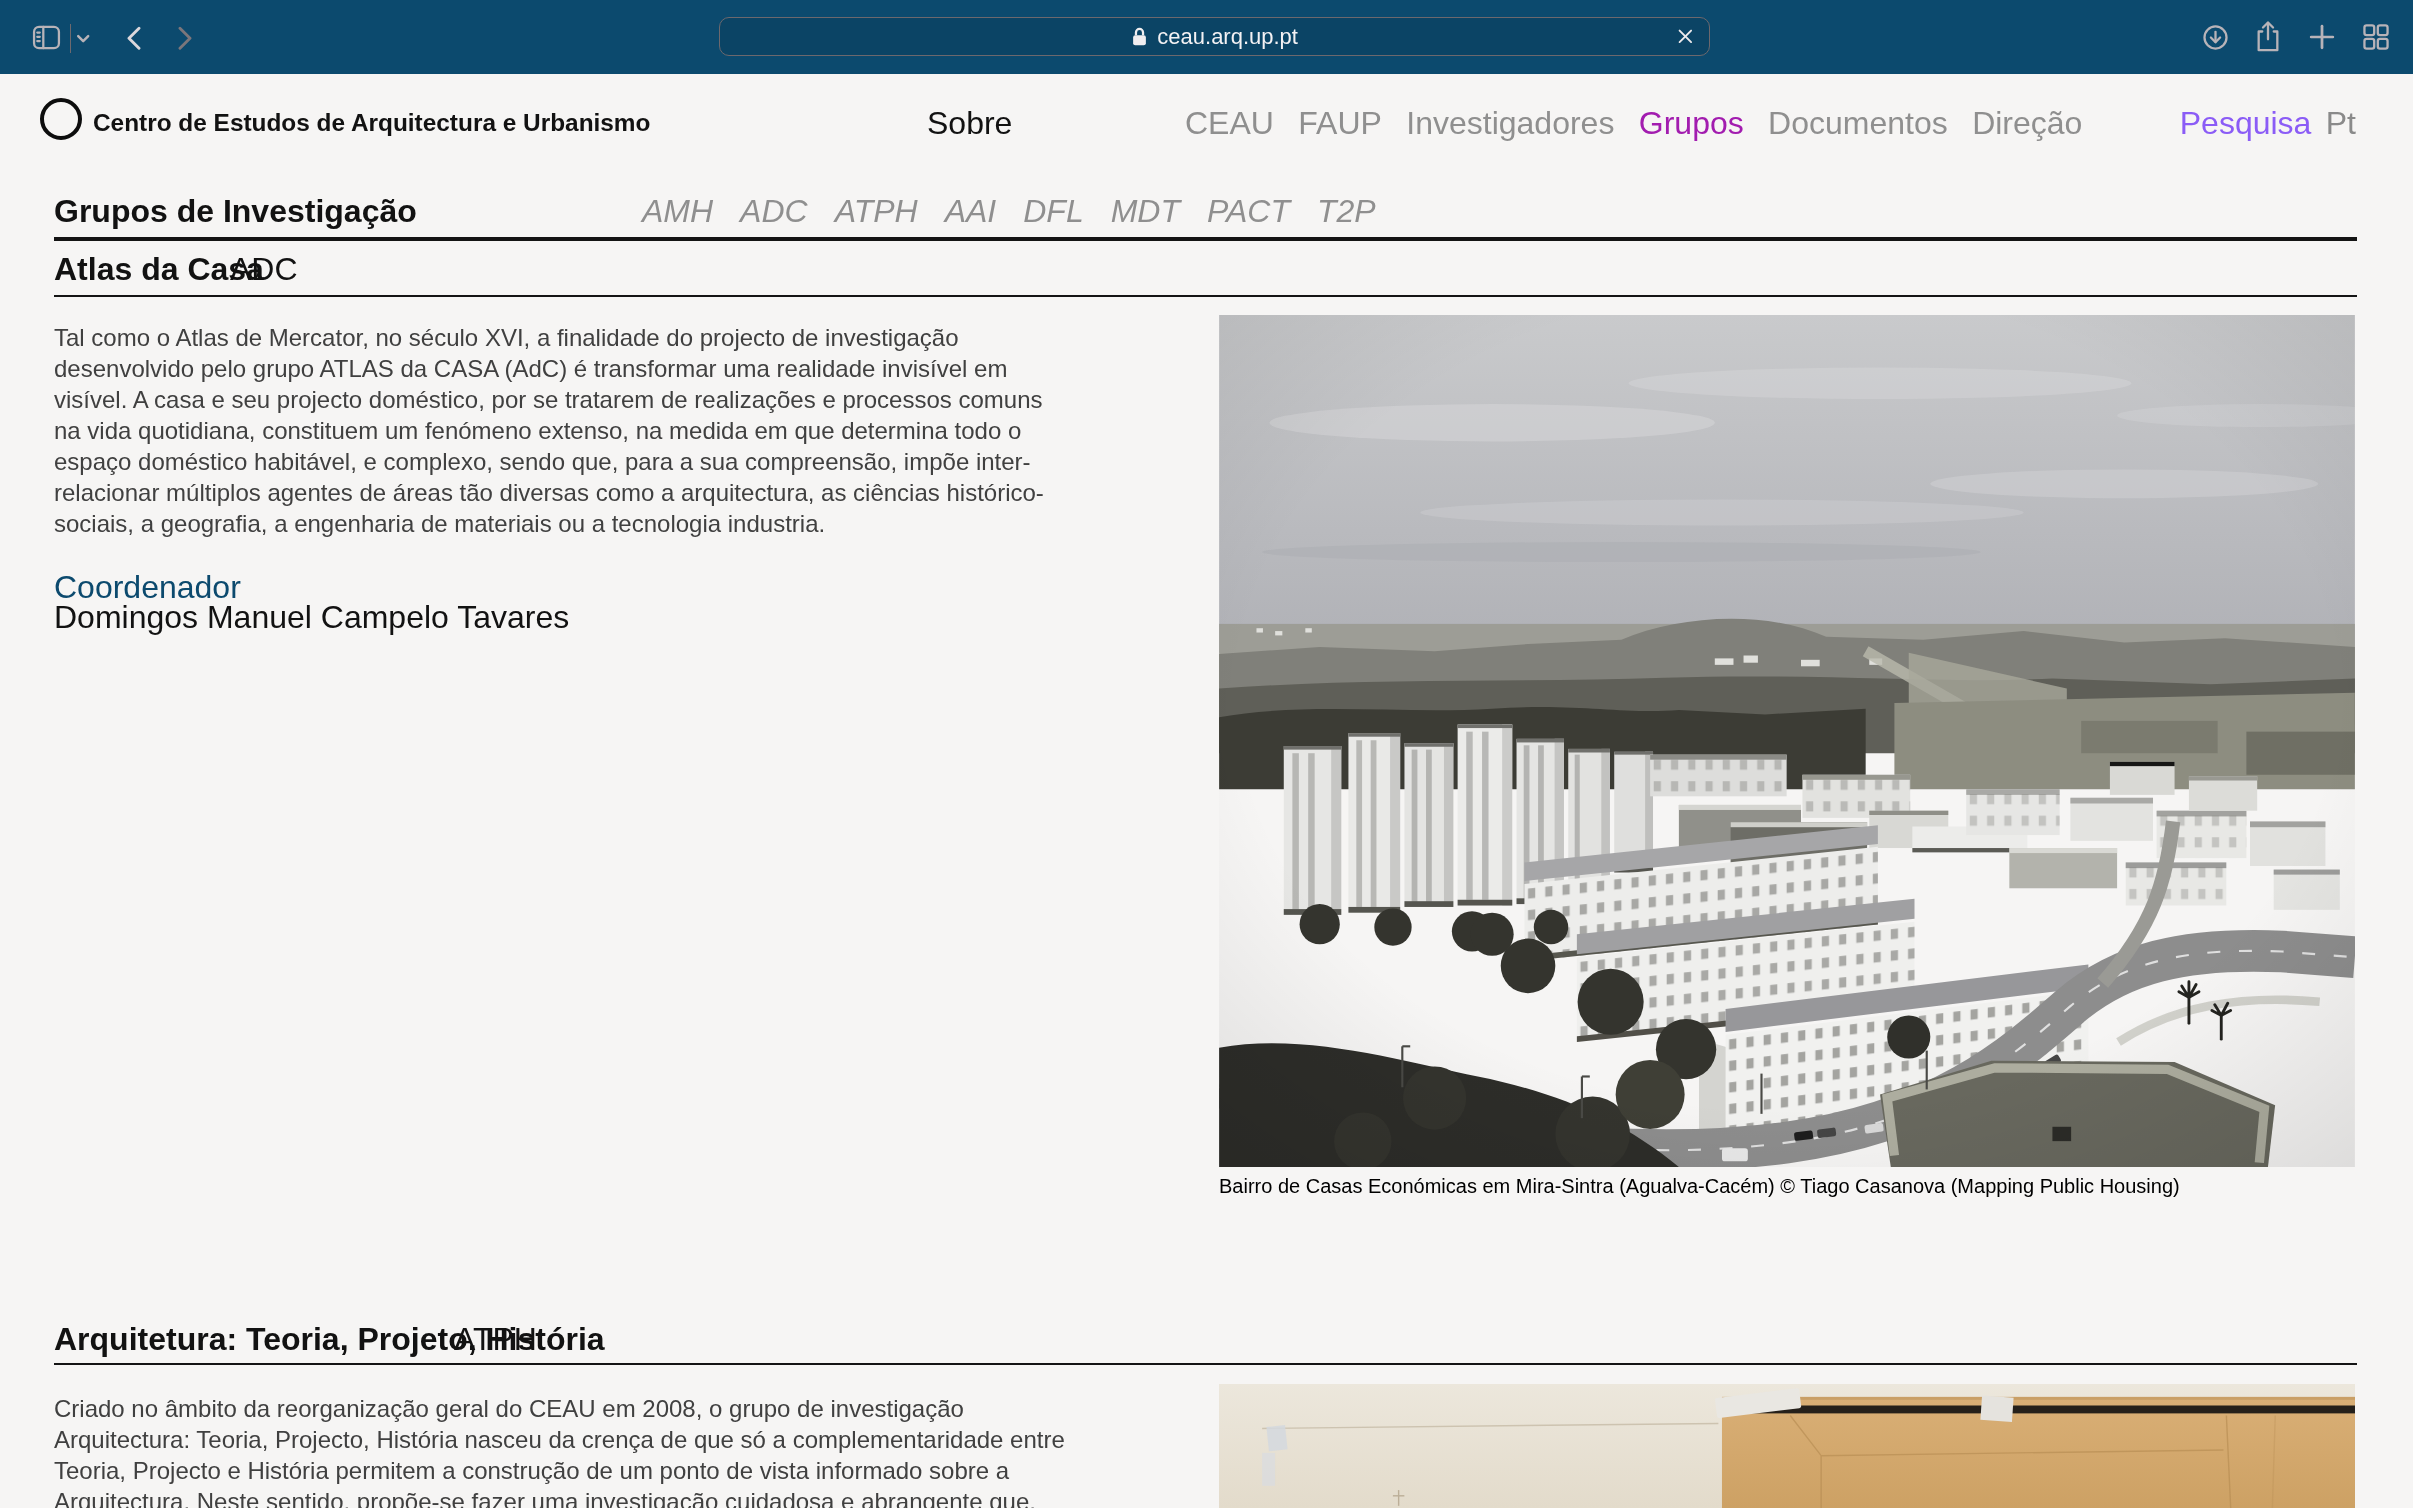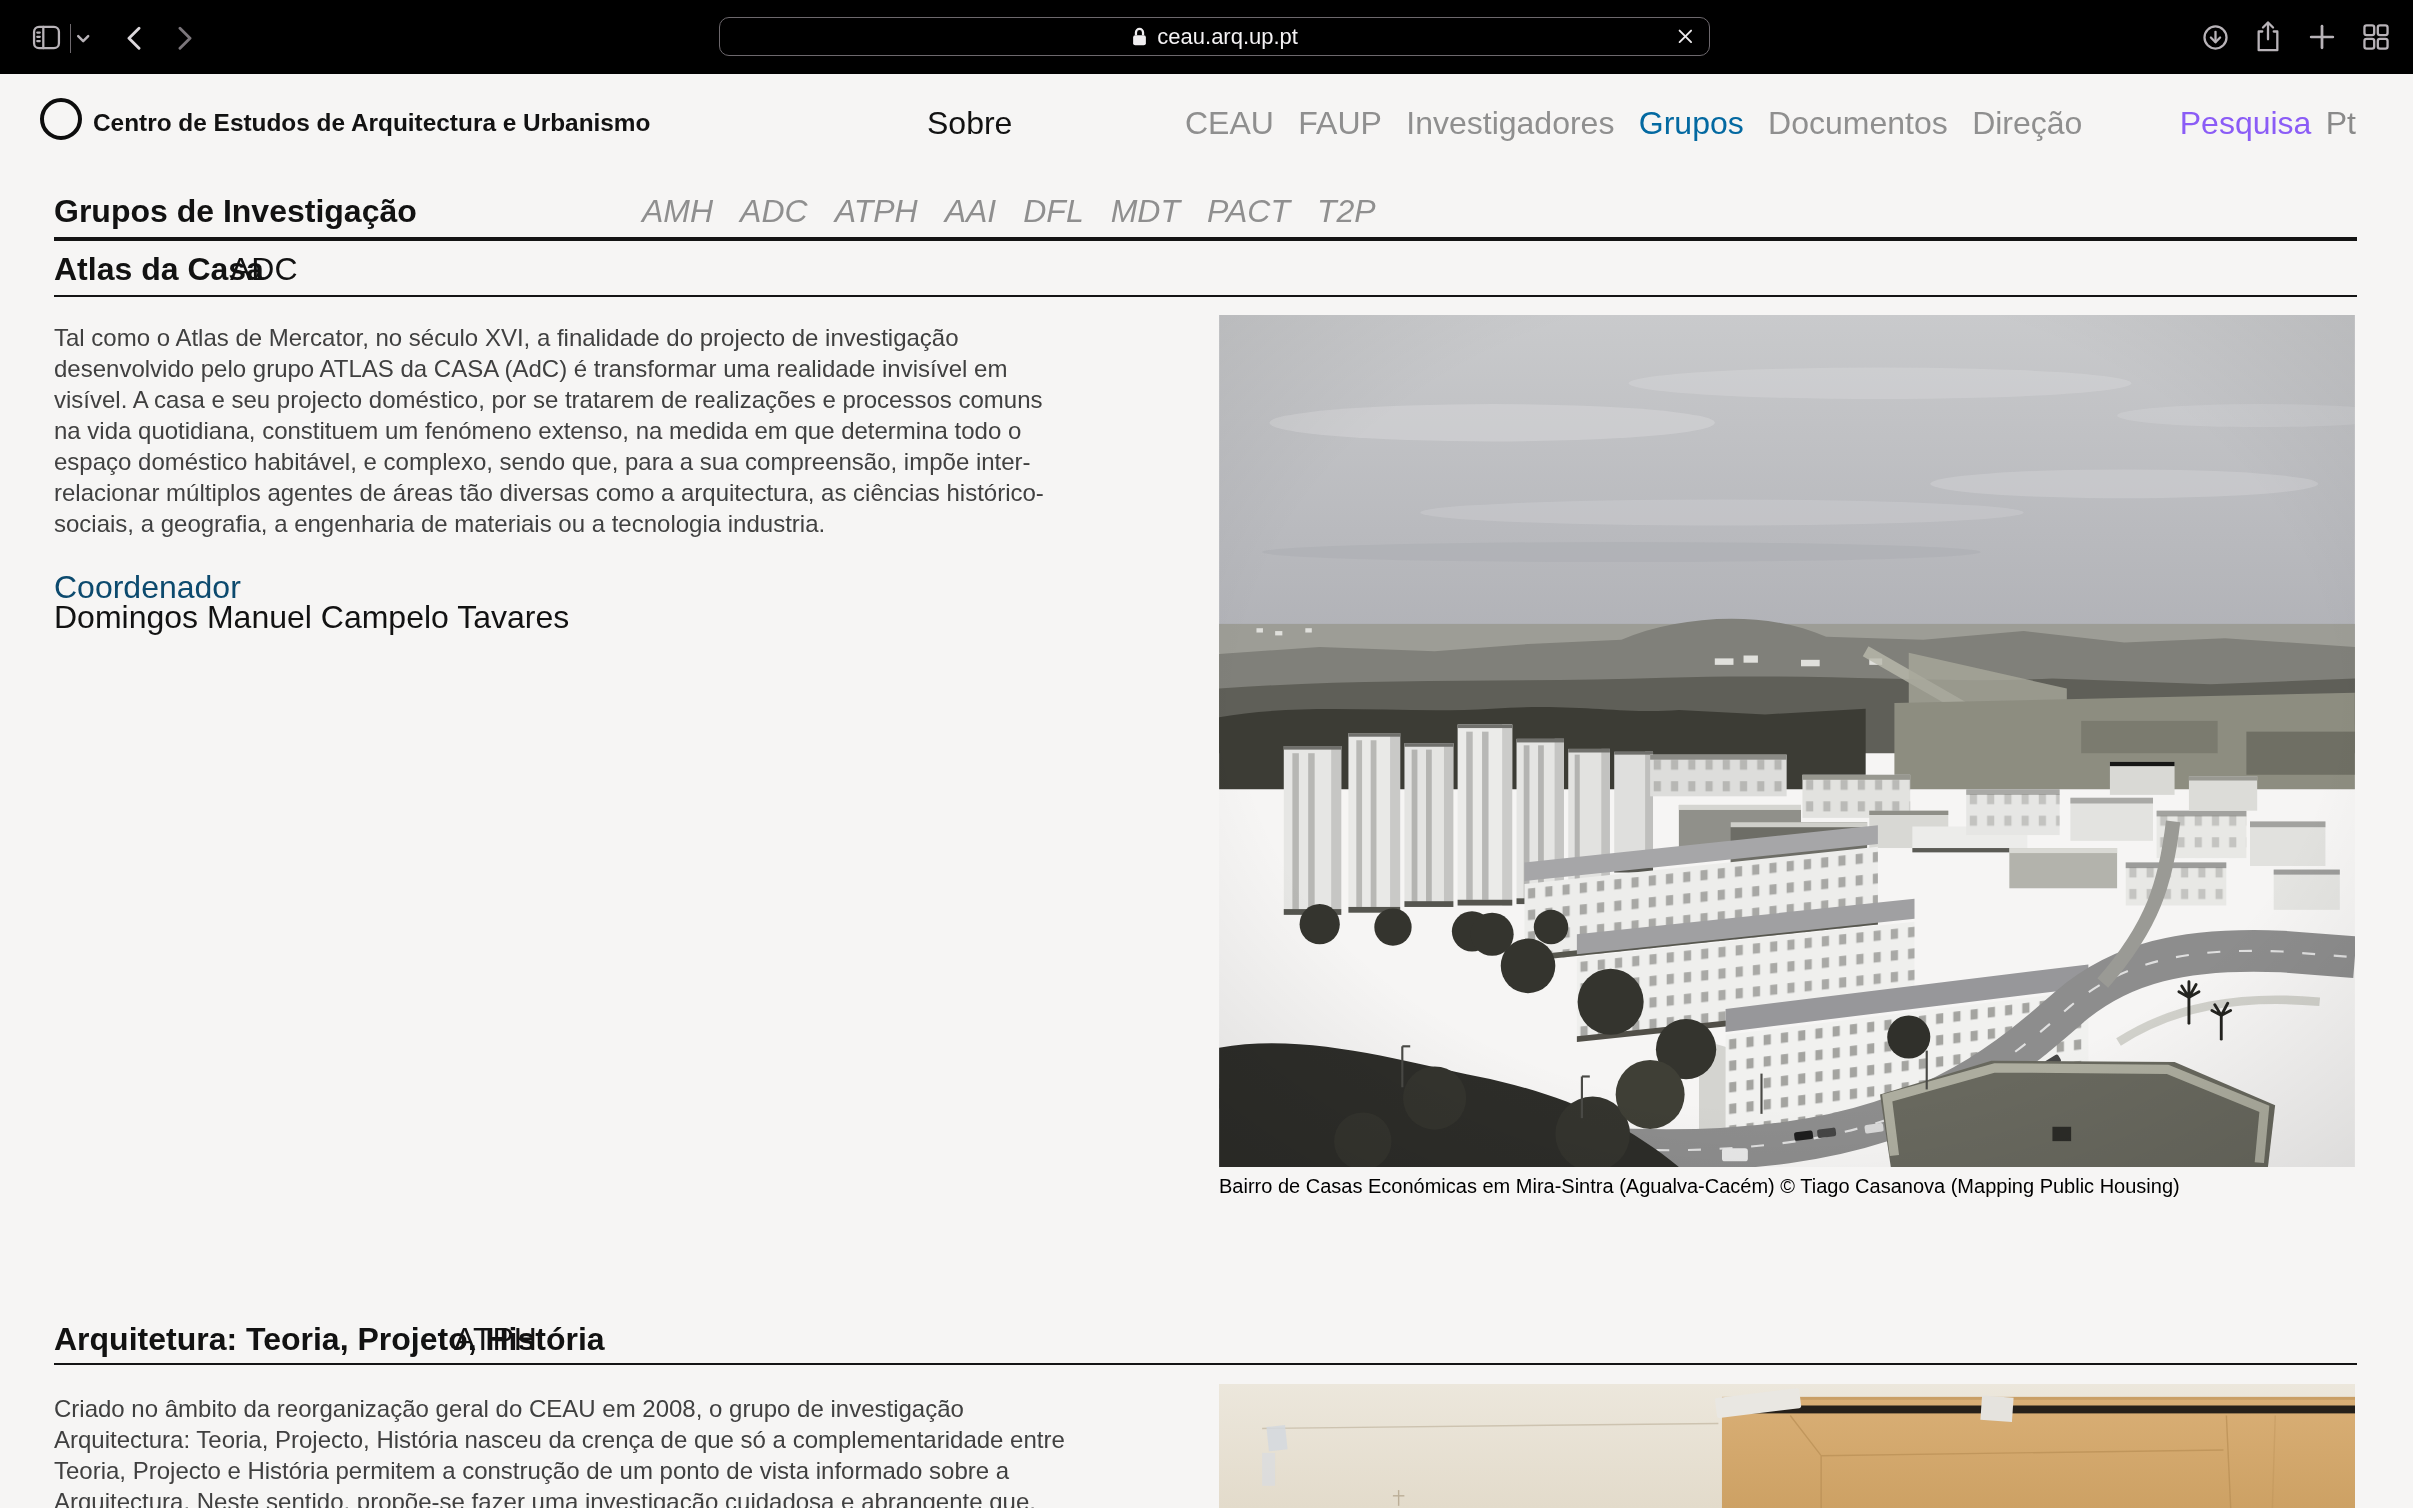--- a/index.html
+++ b/index.html
@@ -1,34 +1,34 @@
 <!DOCTYPE html>
 <html style="font-size:11.5px"><head>
 <meta charset="utf-8">
 <style>
   html,body{margin:0;padding:0;overflow:hidden;}
   body{width:2413px;height:1508px;background:#f6f5f4;font-family:"Liberation Sans",sans-serif;position:relative;}
 
   
-  .chrome{position:absolute;top:0;left:0;width:2413px;height:74px;background:#000000;}
+  .chrome{position:absolute;top:0;left:0;width:2413px;height:74px;background:#0c4a6e;}
   .chrome .abs{position:absolute;}
   .vdivider{position:absolute;left:70px;top:24.4px;width:1.4px;height:29px;background:#6e696e;}
   .urlfield{position:absolute;left:719px;top:17px;width:991px;height:39px;border:1.4px solid #6d686d;
     border-radius:10px;background:rgba(0,0,0,0.08);display:flex;align-items:center;justify-content:center;
     gap:9.3px;color:#f4f2f4;font-size:22px;box-sizing:border-box;}
   .urlclose{position:absolute;right:14.4px;top:9.3px;cursor:default;}
 
   
   .page{position:absolute;top:74px;left:0;width:2413px;height:1230px;background:#f6f5f4;color:#121212;}
   .page .abs{position:absolute;}
   .t33{font-size:32px;line-height:29px;white-space:nowrap;}
   .bold{font-weight:700;}
   .navrow{display:flex;gap:24.4px;}
   .navrow .navlink{color:#8f8f8f;cursor:pointer;}
-  .navrow .navlink.active{color:#0369a1;}
+  .navrow .navlink.active{color:#a21caf;}
   .tabsrow{display:flex;gap:27px;color:#8f8f8f;font-style:italic;}
   .hline{position:absolute;left:54px;width:2303px;background:#141414;}
   .para{font-size:24px;line-height:31px;color:#404040;white-space:normal;margin-top:12px;}
   .logo-circle{position:absolute;left:40px;top:24.4px;width:42px;height:42px;border:4.3px solid #0d0d0d;border-radius:50%;box-sizing:border-box;}
   .caption{font-size:20px;color:#000000;}
   .photo-frame{position:absolute;left:1219px;top:241px;width:1136px;height:852px;overflow:hidden;}
   .photo2-frame{position:absolute;left:1219px;top:1310px;width:1136px;height:124px;overflow:hidden;}
   svg{display:block;}
 </style>
 </head>

